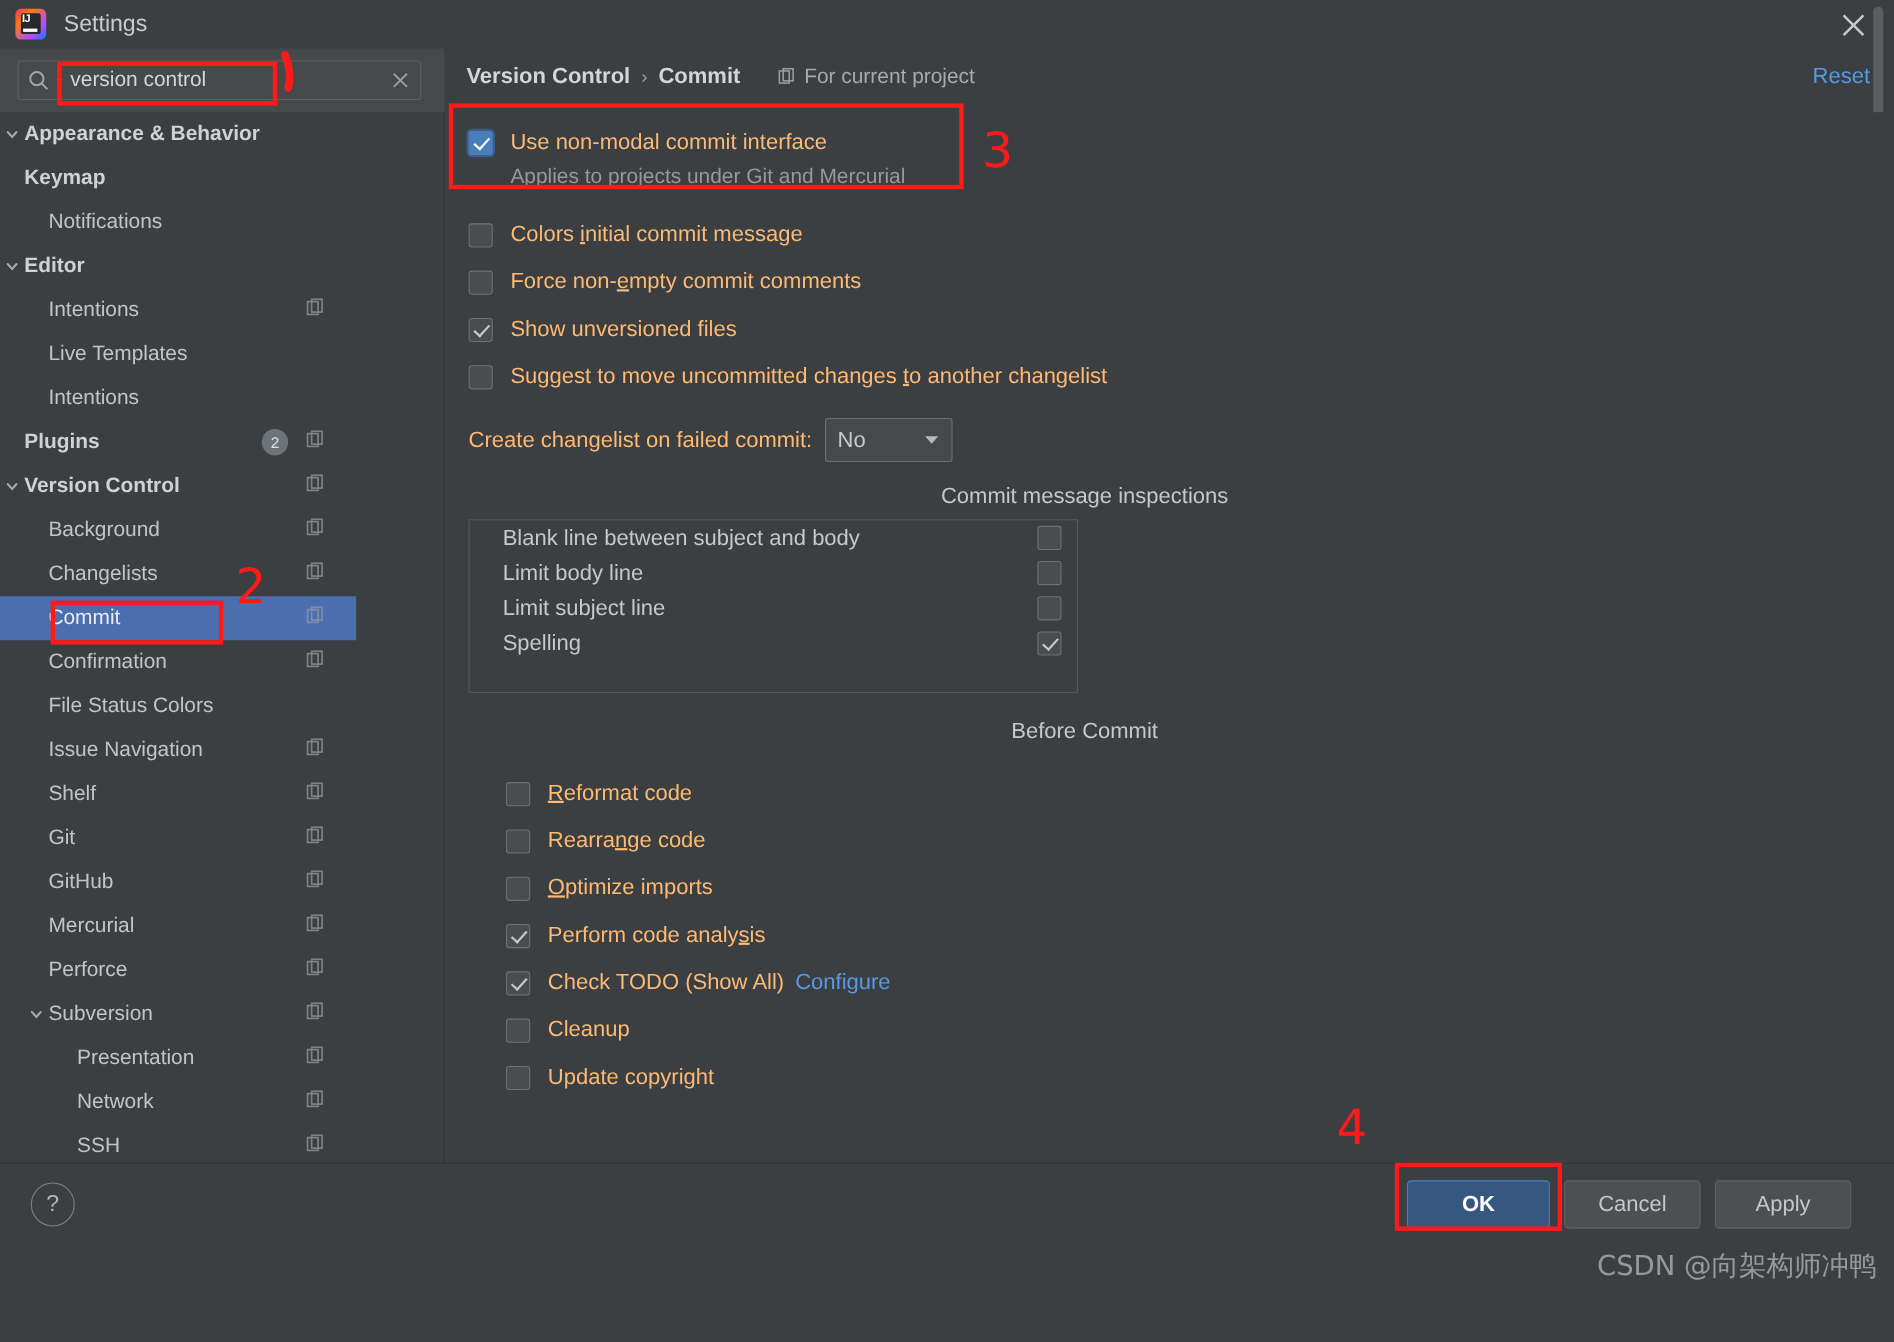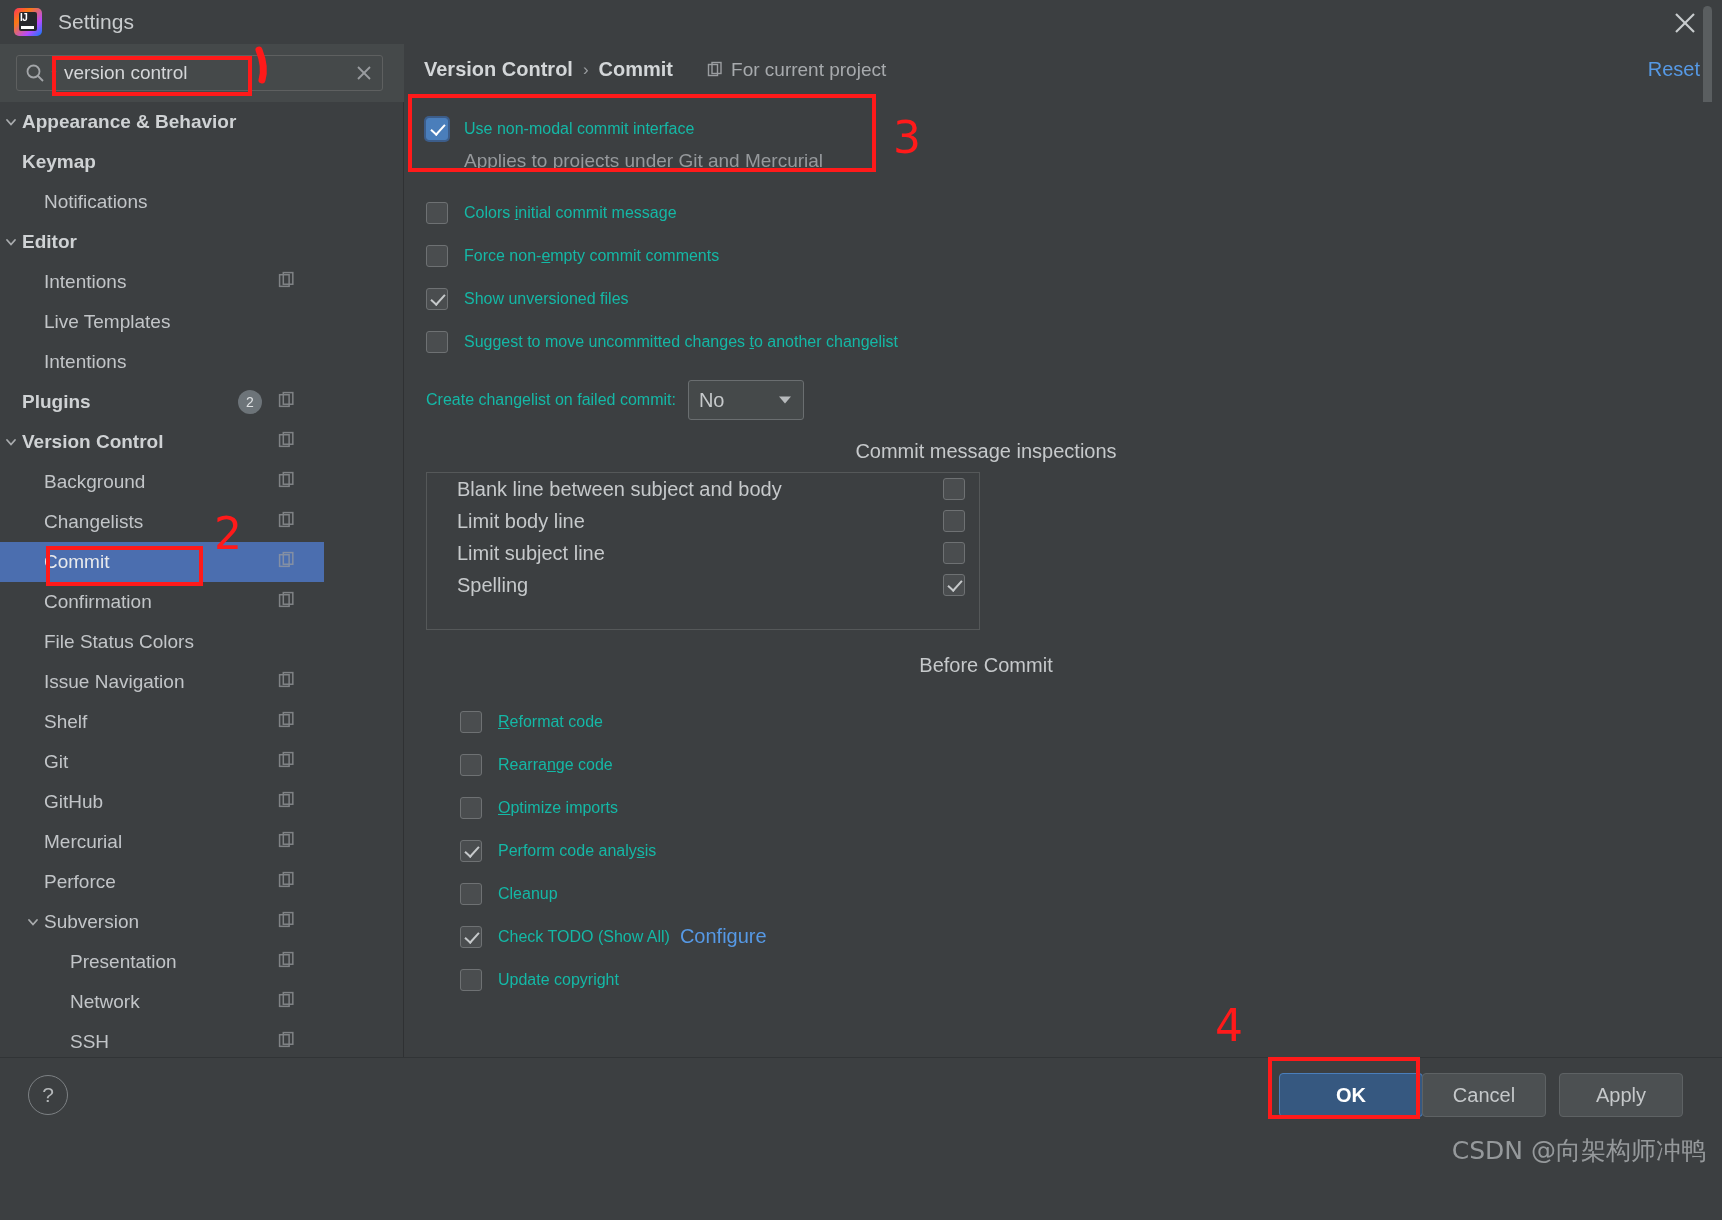--- a/index.html
+++ b/index.html
@@ -182,21 +182,21 @@
     position: absolute; left: 7px; top: 2px;
     width: 6px; height: 12px;
     border: solid #c6c9cb; border-width: 0 2.5px 2.5px 0;
     transform: rotate(42deg);
   }
   .cb.accent {
     background: #4a7ebb; border-color: #4a7ebb;
     box-shadow: 0 0 0 2px #3c5d8a;
   }
   .cb.accent::after { border-color: #ffffff; }
-  .opt-label { font-size: 16px; color: #14b8a6; white-space: nowrap; }
+  .opt-label { font-size: 20px; color: #fdba74; white-space: nowrap; }
   .opt-sub { font-size: 19px; color: #96999c; }
   .mn { text-decoration: underline; }
 
   .combo {
     width: 116px; height: 40px;
     background: #45494a; border: 1px solid #6a6e70; border-radius: 3px;
     display: flex; align-items: center; padding: 0 10px;
     font-size: 20px; color: #c6c9cb; cursor: pointer;
     position: relative;
   }
@@ -591,38 +591,38 @@
         </div>
         <div style="display: flex; align-items: center; gap: 16px; height: 43px;">
           <span class="cb"></span>
           <span class="opt-label"><span></span><span class="mn">O</span><span>ptimize imports</span></span>
         </div>
         <div style="display: flex; align-items: center; gap: 16px; height: 43px;">
           <span class="cb checked"></span>
           <span class="opt-label"><span>Perform code analy</span><span class="mn">s</span><span>is</span></span>
         </div>
         <div style="display: flex; align-items: center; gap: 16px; height: 43px;">
-          <span class="cb"></span>
-          <span class="opt-label"><span>Cleanup</span><span></span></span>
-        </div>
-        <div style="display: flex; align-items: center; gap: 16px; height: 43px;">
           <span class="cb checked"></span>
           <span class="opt-label"><span>Check TODO (Show All)</span><span></span></span>
           <span style="color:#5699e5;font-size:20px;cursor:pointer;margin-left:-6px;">Configure</span>
         </div>
         <div style="display: flex; align-items: center; gap: 16px; height: 43px;">
           <span class="cb"></span>
+          <span class="opt-label"><span>Cleanup</span><span></span></span>
+        </div>
+        <div style="display: flex; align-items: center; gap: 16px; height: 43px;">
+          <span class="cb"></span>
           <span class="opt-label"><span>Update copyright</span><span></span></span>
         </div>
       </div>
   </div>
 
   <div class="bottombar">
     <div class="help-btn">?</div>
-    <div class="btn primary" style="left:1279px; width:144px;">OK</div>
+    <div class="btn primary" style="left:1279px; width:130px;">OK</div>
     <div class="btn" style="left:1422px; width:124px;">Cancel</div>
     <div class="btn" style="left:1559px; width:124px;">Apply</div>
     <div class="watermark">CSDN @向架构师冲鸭</div>
   </div>
 
   <div class="anno-box" style="left:52px; top:56px; width:200px; height:40px;"></div>
   <svg class="anno-svg" style="left:243px; top:44px;" width="40" height="44" viewBox="0 0 40 44">
     <path d="M16 6 C 20 16, 22 26, 19 36" stroke="#ff1a1a" stroke-width="7" fill="none" stroke-linecap="round"></path>
   </svg>
 

